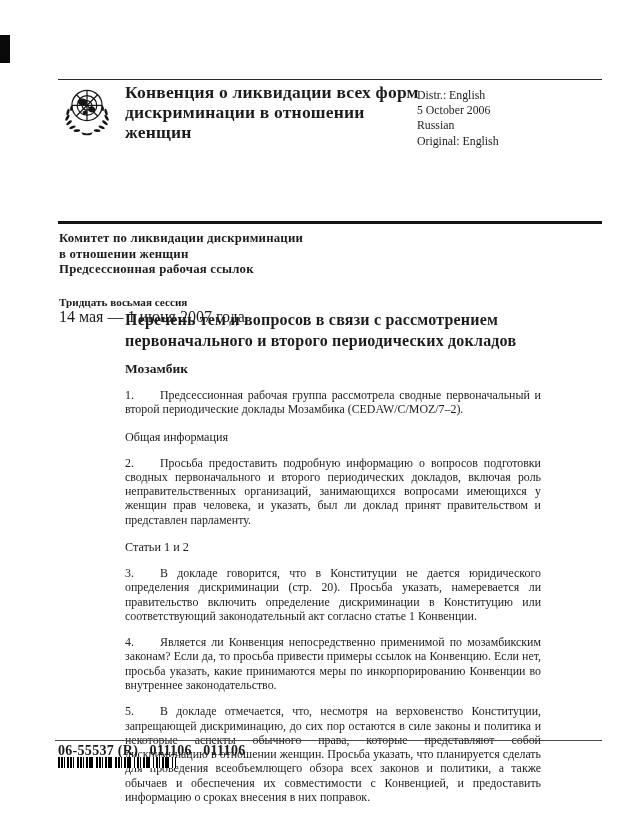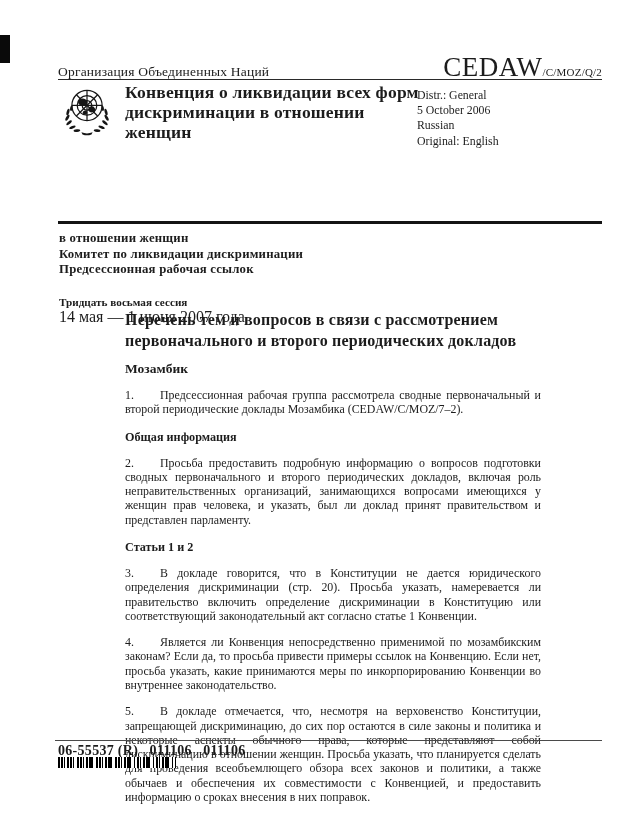--- a/index.html
+++ b/index.html
@@ -39,21 +39,21 @@
   
   .committee{position:absolute;left:59px;top:231px;}
   .committee .c-main{font-weight:bold;font-size:12.8px;line-height:15.6px;letter-spacing:.2px;}
   .committee .c-session{font-weight:bold;font-size:11.2px;line-height:13.8px;margin-top:18px;}
   .committee .c-dates{font-size:16px;line-height:13.8px;}
 
   
   .content{position:absolute;left:125px;top:310px;width:416px;}
   .doc-title{font-weight:bold;font-size:16px;line-height:20.5px;letter-spacing:.2px;}
   .country{font-weight:bold;font-size:13.5px;margin-top:10px;}
-  .sec-heading{font-weight:bold;font-size:12.2px;margin-top:13px;}
+  .sec-heading{font-weight:normal;font-size:12.2px;margin-top:13px;}
   .para{
     font-size:11.9px;line-height:14.3px;text-align:justify;margin-top:11px;
   }
   .para .pnum{display:inline-block;width:35px;}
 
   
   .rule-footer{position:absolute;left:55px;right:38px;top:740px;border-top:1px solid #4a4a4a;}
   .footer-id{position:absolute;left:58px;top:743px;font-size:14px;white-space:pre;letter-spacing:.3px;font-weight:bold;}
   .barcode{
     position:absolute;left:58px;top:757px;width:118px;height:11px;
@@ -63,24 +63,20 @@
       #000 6px,#000 7px,#fff 7px,#fff 9.5px);
   }
 </style>
 </head>
 <body>
 
 <div class="page">
 
   <div class="print-mark"></div>
 
-  <div class="header-row">
-    <span class="org-name">Организация Объединенных Наций</span>
-    <span class="doc-symbol"><span class="main">CEDAW</span><span class="sub">/C/MOZ/Q/2</span></span>
-  </div>
   <div class="rule-thin"></div>
 
   <div class="emblem">
     <svg viewBox="0 0 100 100" width="56" height="56">
       <g stroke="#161616" fill="none" stroke-width="2.2">
         <circle cx="50" cy="40" r="27"></circle>
         <circle cx="50" cy="40" r="17.5"></circle>
         <circle cx="50" cy="40" r="8.5"></circle>
         <line x1="23" y1="40" x2="77" y2="40"></line>
         <line x1="50" y1="13" x2="50" y2="67"></line>
@@ -110,31 +106,31 @@
           <ellipse cx="78" cy="45" rx="5" ry="2.2" transform="rotate(80 78 45)"></ellipse>
         </g>
         <path d="M40,88 q10,4 20,0 l-2,4 q-8,3 -16,0 z"></path>
       </g>
     </svg>
   </div>
 
   <div class="masthead-title">Конвенция о ликвидации всех форм дискриминации в отношении женщин</div>
 
   <div class="distr-block">
-    <div>Distr.: General</div>
+    <div>Distr.: English</div>
     <div>5 October 2006</div>
     <div>Russian</div>
     <div>Original: English</div>
   </div>
 
   <div class="rule-thick"></div>
 
   <div class="committee">
+    <div class="c-main">Комитет по ликвидации дискриминации</div>
     <div class="c-main">в отношении женщин</div>
-    <div class="c-main">Комитет по ликвидации дискриминации</div>
     <div class="c-main">Предсессионная рабочая ссылок</div>
     <div class="c-session">Тридцать восьмая сессия</div>
     <div class="c-dates">14 мая — 1 июня 2007 года</div>
   </div>
 
   <div class="content">
     <div class="doc-title">Перечень тем и вопросов в связи с рассмотрением первоначального и второго периодических докладов</div>
     <div class="country">Мозамбик</div>
 
     <p class="para"><span class="pnum">1.</span><span>Предсессионная рабочая группа рассмотрела сводные первоначальный и второй периодические доклады Мозамбика (CEDAW/C/MOZ/7–2).</span></p>

